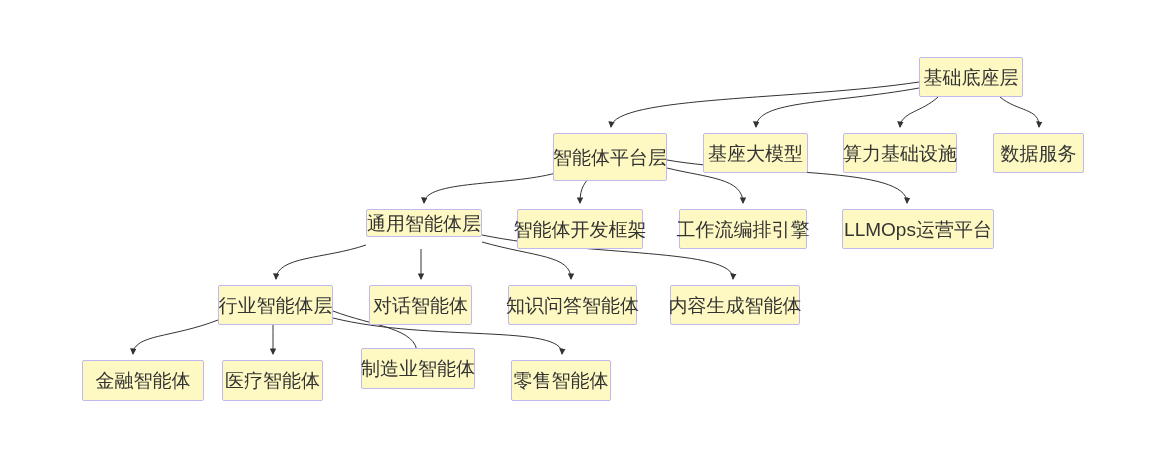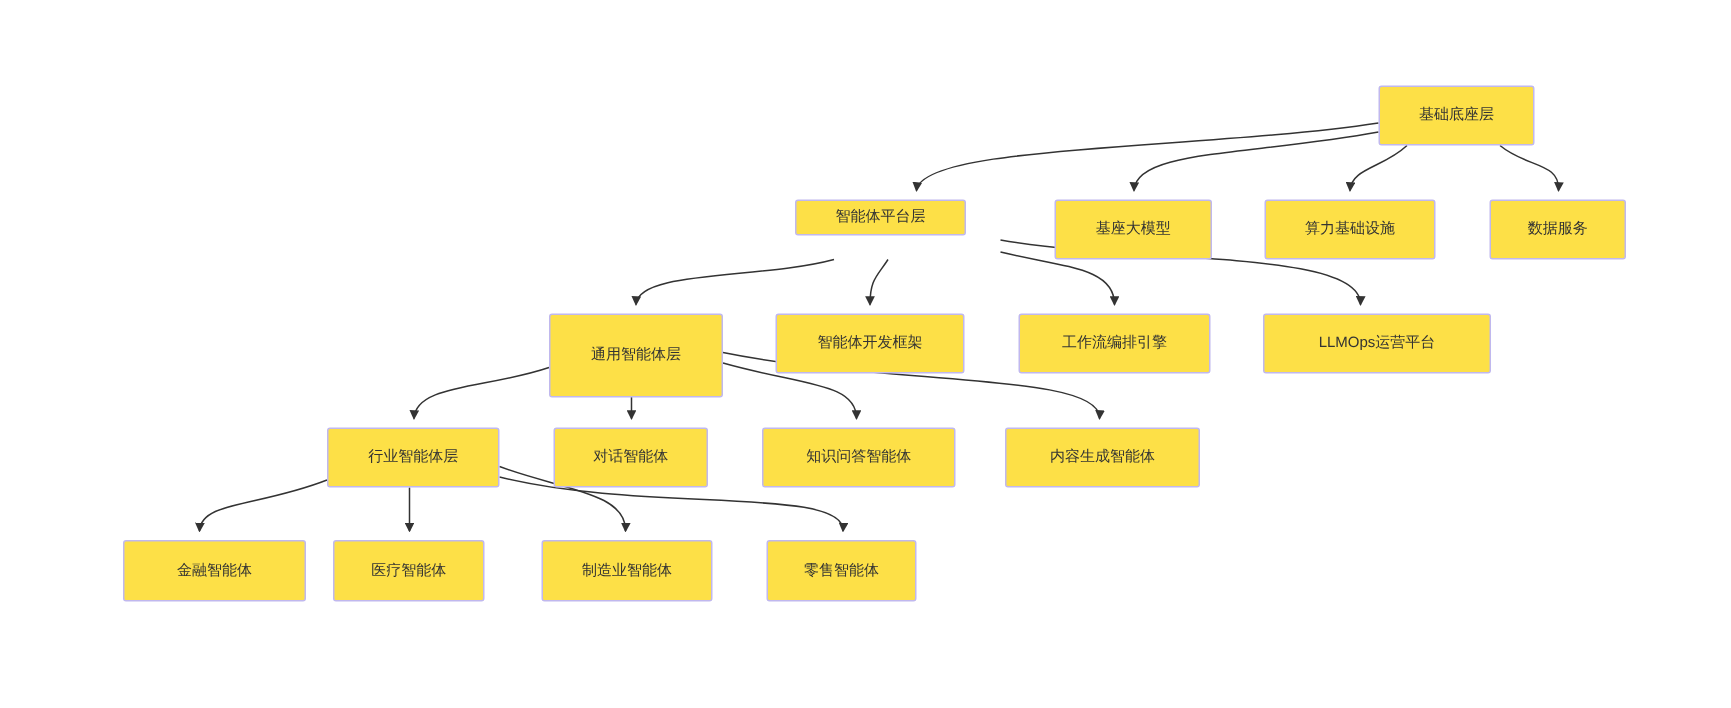--- a/index.html
+++ b/index.html
@@ -24,25 +24,25 @@
   }
   .edge {
     fill: none;
     stroke: #333333;
     stroke-width: 1px;
   }
   .node {
     position: absolute;
     z-index: 2;
     box-sizing: border-box;
-    background: #fde047;
+    background: #fef9c3;
     border: 1px solid #C0B8EE;
     border-radius: 2px;
     color: #333333;
-    font-size: 10px;
+    font-size: 19px;
     line-height: 1;
     display: flex;
     align-items: center;
     justify-content: center;
     white-space: nowrap;
   }
 </style>
 </head>
 <body>
 
@@ -67,33 +67,33 @@
     <path class="edge" d="M 482 242 C 535 257, 571 255, 571 279" marker-end="url(#arrowhead)"></path>
     <path class="edge" d="M 482 235 C 590 257, 735 248, 733 279" marker-end="url(#arrowhead)"></path>
     <path class="edge" d="M 218 320 C 172 338, 134 334, 133 354" marker-end="url(#arrowhead)"></path>
     <path class="edge" d="M 273 325 C 273 335, 273 345, 273 354" marker-end="url(#arrowhead)"></path>
     <path class="edge" d="M 333 311 C 372 326, 418 328, 417 354" marker-end="url(#arrowhead)"></path>
     <path class="edge" d="M 333 318 C 430 342, 564 324, 562 354" marker-end="url(#arrowhead)"></path>
   </svg>
 
   <div class="node" style="left:919px; top:57px;  width:104px; height:40px">基础底座层</div>
 
-  <div class="node" style="left:530px; top:133px; width:114px; height:24px">智能体平台层</div>
+  <div class="node" style="left:553px; top:133px; width:114px; height:48px">智能体平台层</div>
   <div class="node" style="left:843px; top:133px; width:114px; height:40px">算力基础设施</div>
   <div class="node" style="left:703px; top:133px; width:105px; height:40px">基座大模型</div>
   <div class="node" style="left:993px; top:133px; width:91px;  height:40px">数据服务</div>
 
-  <div class="node" style="left:366px; top:209px; width:116px; height:56px">通用智能体层</div>
+  <div class="node" style="left:366px; top:209px; width:116px; height:28px">通用智能体层</div>
   <div class="node" style="left:517px; top:209px; width:126px; height:40px">智能体开发框架</div>
   <div class="node" style="left:679px; top:209px; width:128px; height:40px">工作流编排引擎</div>
   <div class="node" style="left:842px; top:209px; width:152px; height:40px">LLMOps运营平台</div>
 
   <div class="node" style="left:218px; top:285px; width:115px; height:40px">行业智能体层</div>
   <div class="node" style="left:369px; top:285px; width:103px; height:40px">对话智能体</div>
   <div class="node" style="left:508px; top:285px; width:129px; height:40px">知识问答智能体</div>
   <div class="node" style="left:670px; top:285px; width:130px; height:40px">内容生成智能体</div>
 
   <div class="node" style="left:82px;  top:360px; width:122px; height:41px">金融智能体</div>
   <div class="node" style="left:222px; top:360px; width:101px; height:41px">医疗智能体</div>
-  <div class="node" style="left:361px; top:360px; width:114px; height:41px">制造业智能体</div>
+  <div class="node" style="left:361px; top:348px; width:114px; height:41px">制造业智能体</div>
   <div class="node" style="left:511px; top:360px; width:100px; height:41px">零售智能体</div>
 
 </div>
 
 </body></html>

